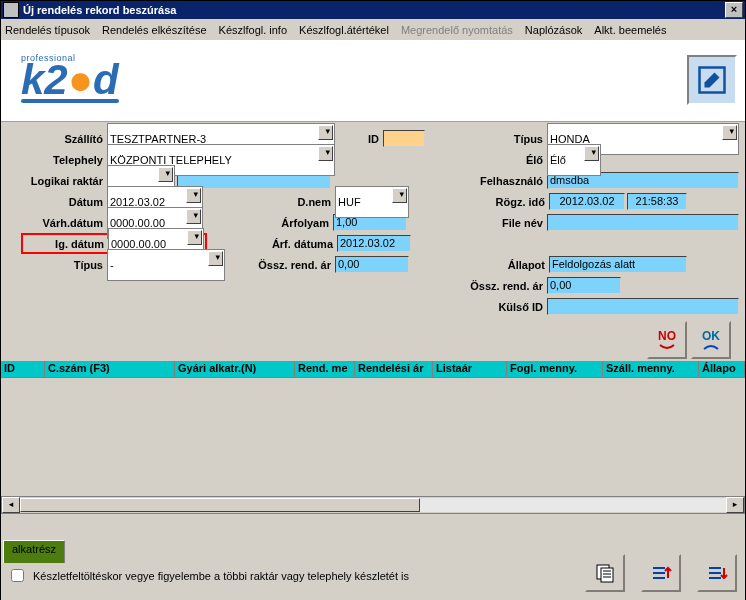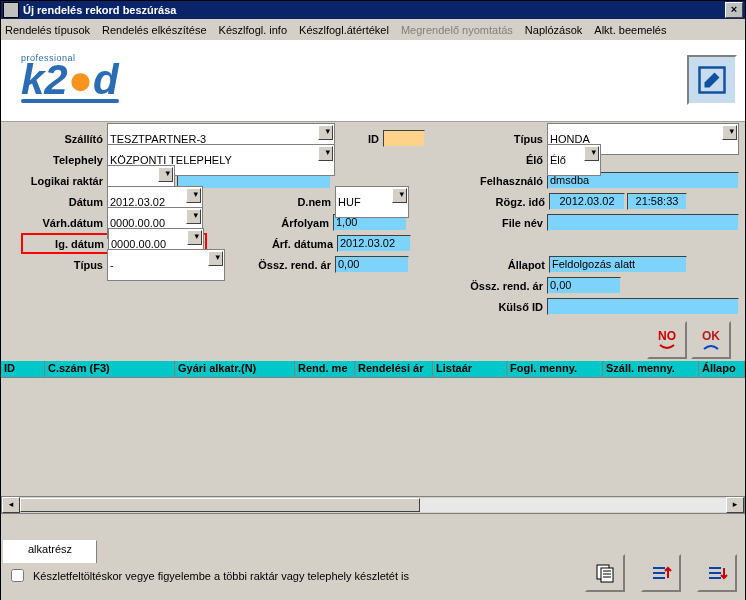--- a/index.html
+++ b/index.html
@@ -33,21 +33,21 @@
   .noOk{position:absolute;right:8px;top:4px;display:flex;gap:4px;}
   .sqbtn{width:36px;height:34px;border:2px outset #d4d0c8;background:#d4d0c8;display:flex;align-items:center;justify-content:center;font-weight:bold;font-size:12px;flex-direction:column;}
   .gridhdr{height:17px;display:flex;background:#00c8c8;font-weight:bold;font-size:11px;color:#000;}
   .gridhdr > div{border-right:1px solid #808080;border-bottom:1px solid #808080;padding:1px 3px;box-sizing:border-box;overflow:hidden;white-space:nowrap;}
   .gridbody{height:118px;background:#d4d0c8;}
   .hscroll{height:16px;background:#d4d0c8;display:flex;align-items:center;border:1px solid #808080;}
   .hscroll .arrow{width:16px;height:14px;background:#d4d0c8;border:1px solid #fff;border-right-color:#404040;border-bottom-color:#404040;text-align:center;font-size:9px;line-height:12px;}
   .hscroll .track{flex:1;background:#e8e8e8;height:14px;position:relative;}
   .hscroll .thumb{position:absolute;left:0;top:0;width:400px;height:14px;background:#d4d0c8;border:1px solid #fff;border-right-color:#404040;border-bottom-color:#404040;box-sizing:border-box;}
   .footer{position:absolute;left:0;right:0;bottom:0;height:62px;background:#d4d0c8;}
-  .tab{position:absolute;left:2px;top:0;height:18px;background:#ffffff;padding:2px 24px;border:1px solid #fff;border-bottom:none;font-size:11px;border-right-color:#808080;}
+  .tab{position:absolute;left:2px;top:0;height:18px;background:#4d7c0f;padding:2px 8px;border:1px solid #fff;border-bottom:none;font-size:11px;border-right-color:#808080;}
   .chkrow{position:absolute;left:6px;top:26px;display:flex;align-items:center;gap:6px;font-size:11px;}
   .chkrow input{width:13px;height:13px;}
   .ftricons{position:absolute;right:8px;top:14px;display:flex;gap:16px;}
   .ico{width:36px;height:34px;border:2px outset #d4d0c8;background:#d4d0c8;display:flex;align-items:center;justify-content:center;}
 </style>
 </head>
 <body>
 
 <div class="window">
 
@@ -201,21 +201,21 @@
 
       <div class="btnrow">
         <div class="noOk">
           <div class="sqbtn">
             <span style="color:#cc0000;font-weight:bold;">NO</span>
             <svg width="18" height="8">
                 <path d="M2 2 Q9 8 16 2" stroke="#cc0000" stroke-width="2" fill="none"></path>
               </svg>
           </div>
           <div class="sqbtn">
-            <span style="color:#b91c1c;font-weight:bold;">OK</span>
+            <span style="color:#0369a1;font-weight:bold;">OK</span>
             <svg width="18" height="8">
                 <path d="M2 6 Q9 0 16 6" stroke="#0044cc" stroke-width="2" fill="none"></path>
               </svg>
           </div>
         </div>
       </div>
     </div>
 
     <div class="gridhdr">
       <div style="width:44px;">ID</div>

